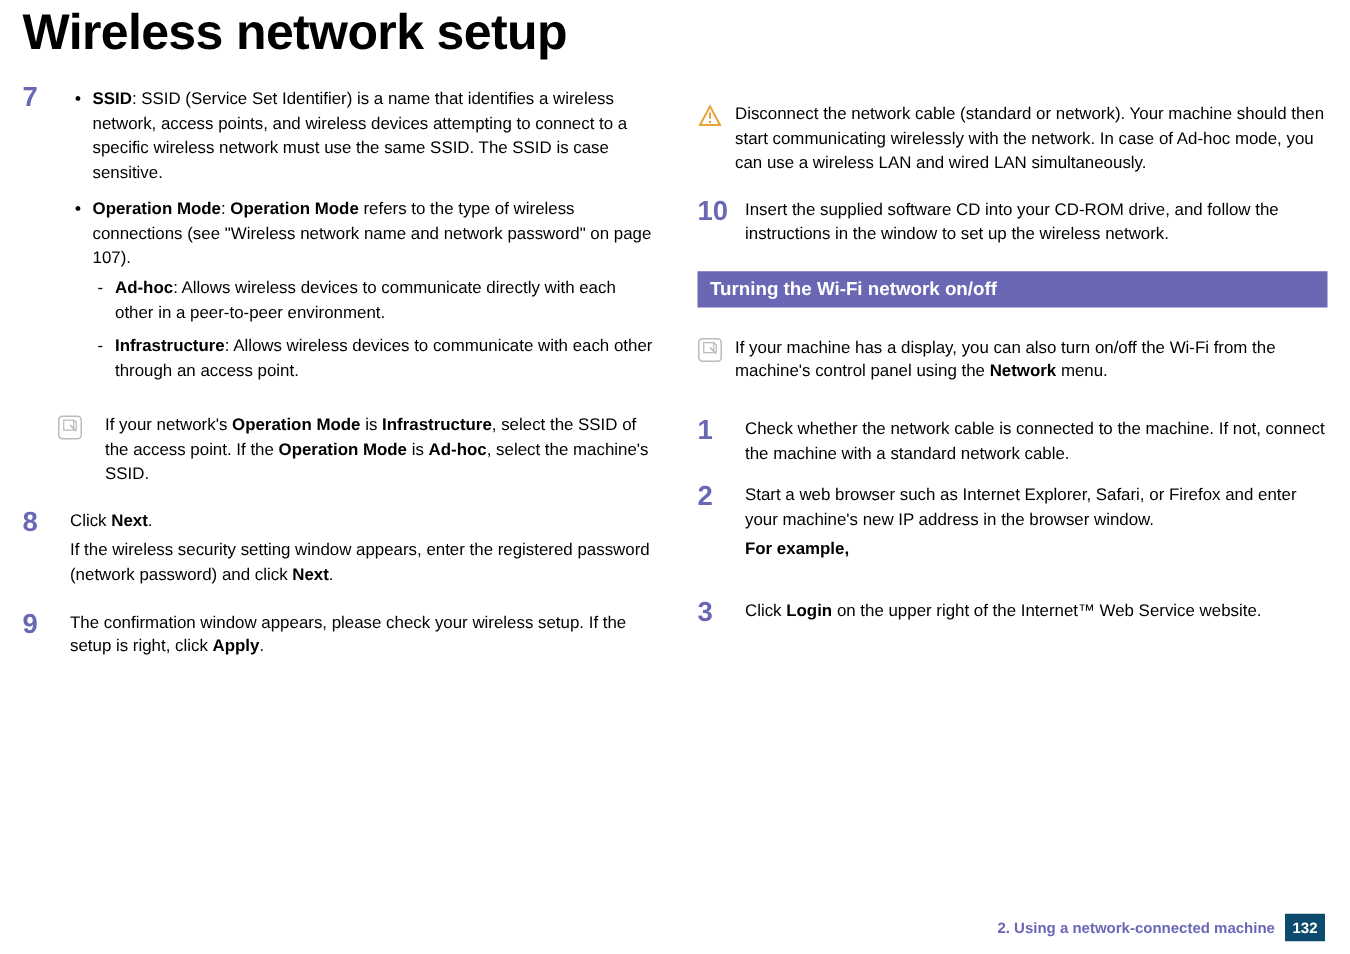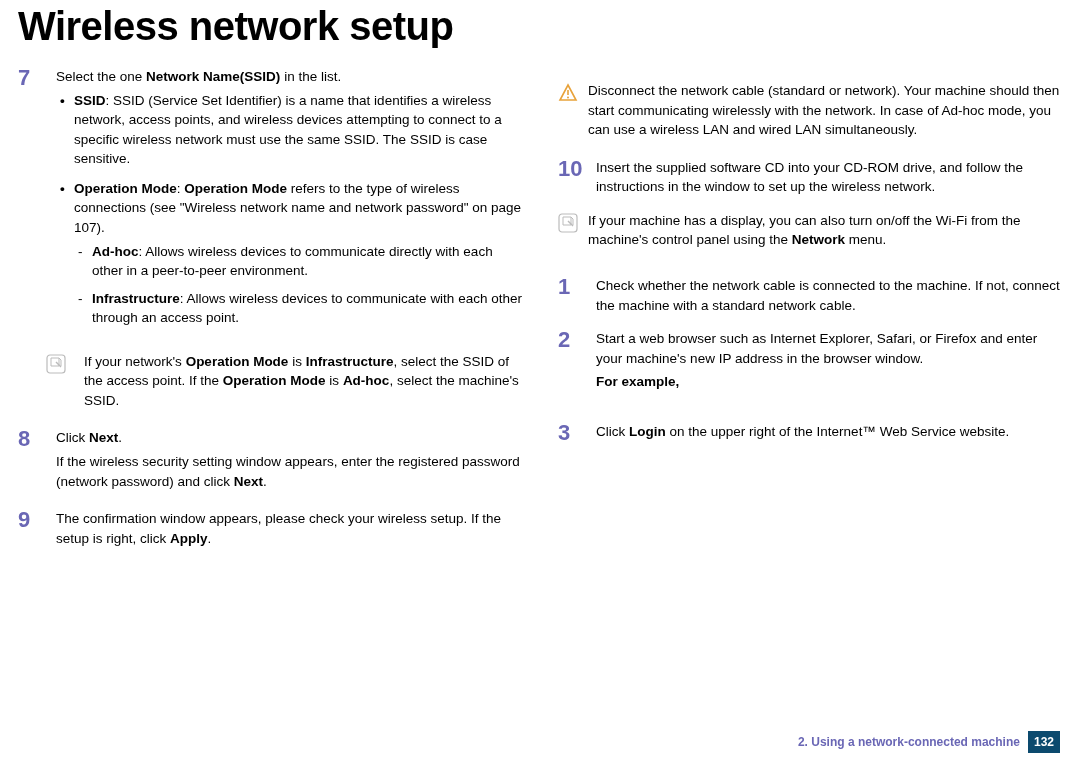--- a/index.html
+++ b/index.html
@@ -129,23 +129,20 @@
 
 <h1 class="page-title">Wireless network setup</h1>
 
 <div class="columns">
 
   <div class="col">
 
     <div class="step">
       <div class="step-num">7</div>
       <div class="step-body">
-        <p>
-          <span>Select the one </span><b>Network Name(SSID)</b><span> in the list.</span>
-        </p>
         <ul class="bullets">
           <li>
             <b>SSID</b><span>: SSID (Service Set Identifier) is a name that identifies a wireless network, access points, and wireless devices attempting to connect to a specific wireless network must use the same SSID. The SSID is case sensitive.</span>
           </li>
           <li>
             <b>Operation Mode</b><span>: </span><b>Operation Mode</b><span> refers to the type of wireless connections (see "Wireless network name and network password" on page 107).</span>
             <ul class="dashes">
               <li>
                 <b>Ad-hoc</b><span>: Allows wireless devices to communicate directly with each other in a peer-to-peer environment.</span>
               </li>
@@ -205,20 +202,21 @@
         </svg>
       </span>
       <div class="note-body">Disconnect the network cable (standard or network). Your machine should then start communicating wirelessly with the network. In case of Ad-hoc mode, you can use a wireless LAN and wired LAN simultaneously.</div>
     </div>
 
     <div class="step">
       <div class="step-num">10</div>
       <div class="step-body">Insert the supplied software CD into your CD-ROM drive, and follow the instructions in the window to set up the wireless network.</div>
     </div>
 
+    <div class="section-bar">Turning the Wi-Fi network on/off</div>
 
     <div class="note">
       <span class="note-icon tip-icon">
         <svg width="20" height="20" viewBox="0 0 20 20">
           <rect x="1" y="1" width="18" height="18" rx="3" fill="none" stroke="#bbb" stroke-width="1.2"></rect>
           <path d="M5 4 L13 4 L13 12 L5 12 Z M13 4 L15 6 L15 12" fill="none" stroke="#bbb" stroke-width="1"></path>
           <path d="M10 8 L15 13" stroke="#bbb" stroke-width="1.4"></path>
         </svg>
       </span>
       <div class="note-body">

